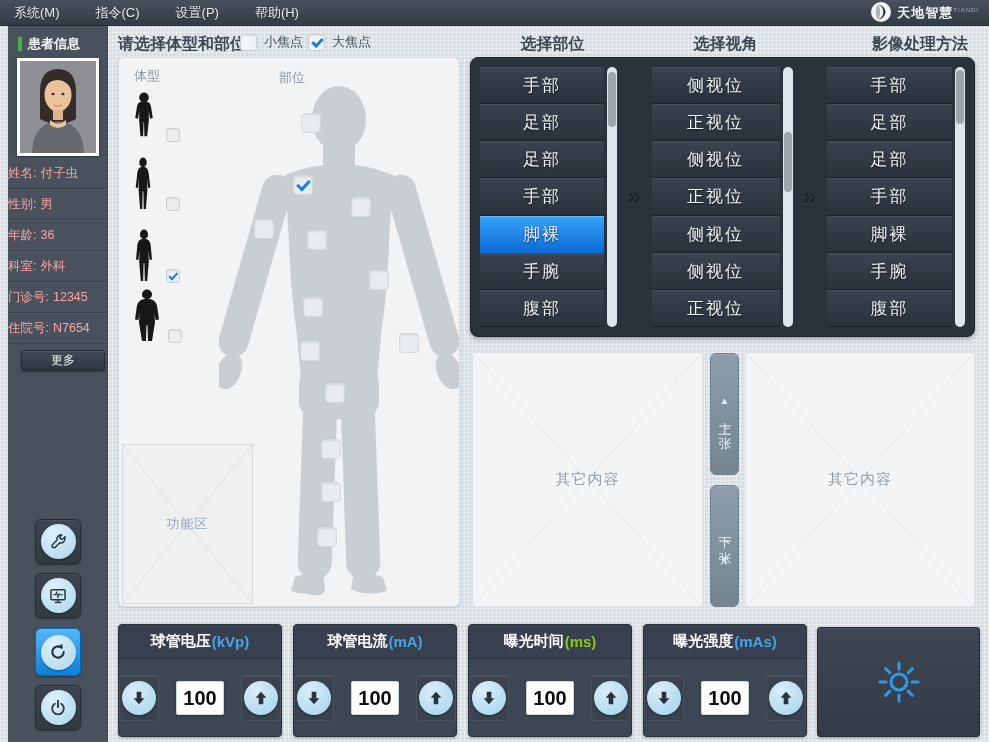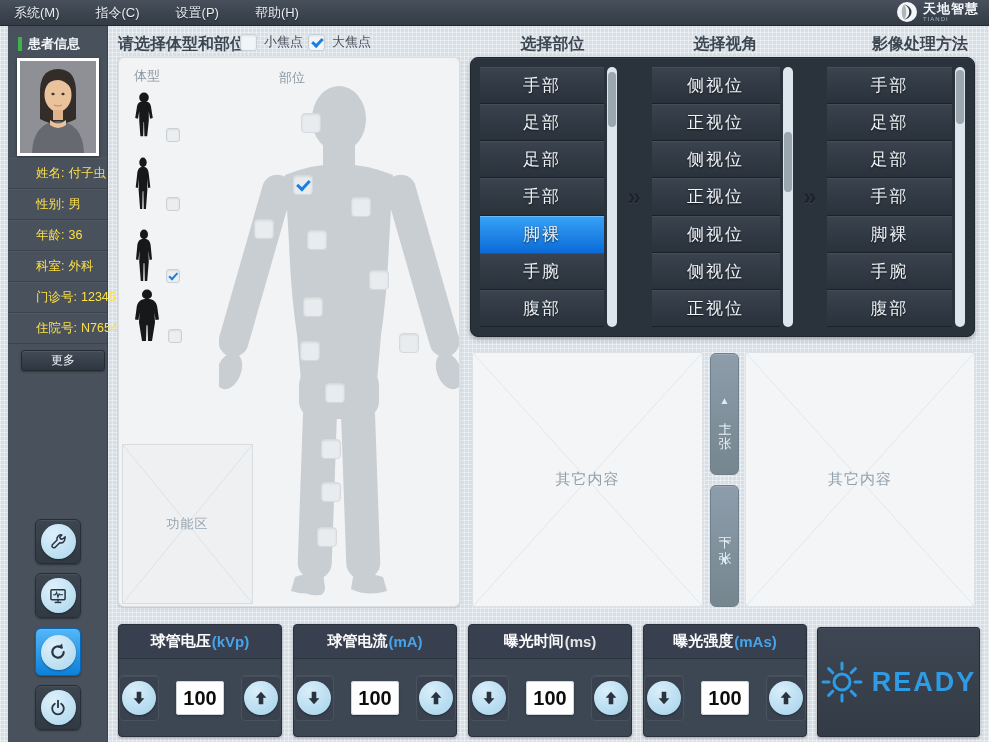--- a/index.html
+++ b/index.html
@@ -22,43 +22,43 @@
     position:absolute; left:0; top:0; width:989px; height:26px;
     background:linear-gradient(#47505b,#333b45);
     border-bottom:1px solid #232a32;
     display:flex; align-items:center; padding-left:14px;
   }
   .menu-item {
     color:#e9eef3; font-size:13px; margin-right:36px; cursor:default;
     text-shadow:0 1px 1px rgba(0,0,0,.5);
   }
   .logo { position:absolute; right:10px; top:1px; display:flex; align-items:center; gap:5px; }
-  .logo-texts { display:flex; flex-direction:column; line-height:1; }
+  .logo-texts { display:flex; flex-direction:row; line-height:1; }
   .logo-cn { color:#f2f6fa; font-size:13px; font-weight:bold; letter-spacing:1px; }
   .logo-en { color:#9fb2c0; font-size:6px; letter-spacing:1px; margin-top:1px; }
 
   
   .sidebar {
     position:absolute; left:8px; top:26px; width:100px; height:716px;
     background:#49525c; border-right:1px solid #39414a;
   }
   .pi-header { position:absolute; left:10px; top:9px; display:flex; align-items:center; gap:6px; }
   .pi-bar { width:4px; height:14px; }
   .pi-title { color:#f4f7fa; font-size:13px; font-weight:bold; }
   .photo {
     position:absolute; left:9px; top:32px; width:82px; height:98px;
     background:#fff; padding:3px; box-shadow:0 1px 3px rgba(0,0,0,.4);
   }
   .photo svg { display:block; width:76px; height:92px; }
   .pi-fields { position:absolute; left:0; top:132px; width:100px; }
   .pi-row {
-    height:31px; display:flex; align-items:center; padding-left:28px; gap:4px;
+    height:31px; display:flex; align-items:center; padding-left:0; gap:4px;
     border-bottom:1px solid rgba(0,0,0,.18);
     box-shadow:inset 0 1px 0 rgba(255,255,255,.04);
-    color:#fde047; font-size:12.5px; white-space:nowrap;
+    color:#fca5a5; font-size:12.5px; white-space:nowrap;
   }
   .more-btn {
     position:absolute; left:13px; top:324px; width:84px; height:21px;
     background:linear-gradient(#424b56,#2e3640);
     border:1px solid #242b33; border-radius:3px;
     color:#f0f4f8; font-size:12px; display:flex; align-items:center; justify-content:center;
     box-shadow:inset 0 1px 0 rgba(255,255,255,.08), 0 1px 2px rgba(0,0,0,.35);
     cursor:pointer;
   }
   .tool-btn {
@@ -531,21 +531,21 @@
             <svg width="16" height="16" viewBox="0 0 16 16">
               <path d="M8,1.8 L13.4,7.8 H10.3 V14.2 H5.7 V7.8 H2.6 Z" fill="#2a323d"></path>
             </svg>
           </span>
         </div>
     </div>
   </div>
   <div class="param p3">
     <div class="param-header">
       <span>曝光时间</span>
-        <span class="param-unit" style="color:#e5e5e5">(ms)</span>
+        <span class="param-unit" style="color:#84cc16">(ms)</span>
     </div>
     <div class="param-body">
       <div class="step-btn">
           <span class="step-circle">
             <svg width="16" height="16" viewBox="0 0 16 16">
               <path d="M8,14.2 L2.6,8.2 H5.7 V1.8 H10.3 V8.2 H13.4 Z" fill="#2a323d"></path>
             </svg>
           </span>
         </div>
       <div class="value-box">100</div>
@@ -589,16 +589,15 @@
         <line x1="21" y1="2" x2="21" y2="8"></line>
         <line x1="21" y1="34" x2="21" y2="40"></line>
         <line x1="2" y1="21" x2="8" y2="21"></line>
         <line x1="34" y1="21" x2="40" y2="21"></line>
         <line x1="7.6" y1="7.6" x2="11.8" y2="11.8"></line>
         <line x1="30.2" y1="30.2" x2="34.4" y2="34.4"></line>
         <line x1="7.6" y1="34.4" x2="11.8" y2="30.2"></line>
         <line x1="30.2" y1="11.8" x2="34.4" y2="7.6"></line>
       </g>
     </svg>
-    <span class="ready-label">READY</span>
   </div>
 
 </div>
 
 </body></html>

